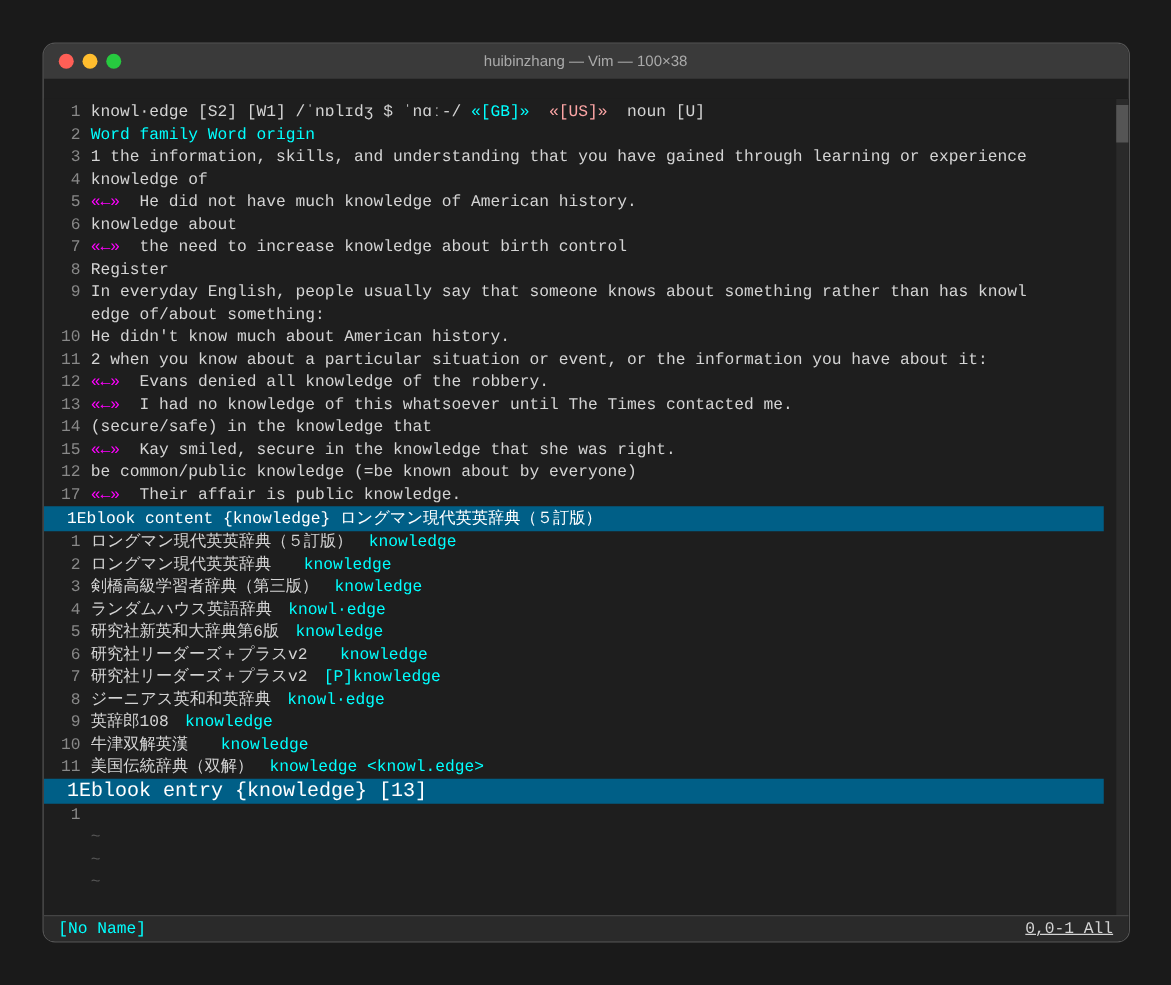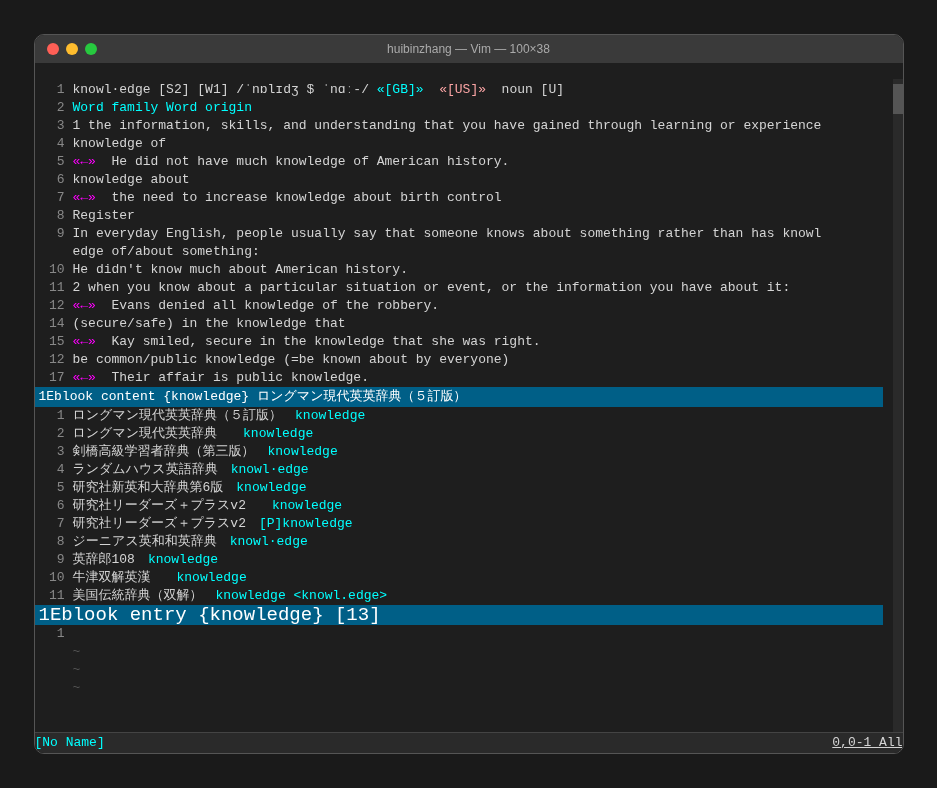--- a/index.html
+++ b/index.html
@@ -110,34 +110,34 @@
     .c-green { color: #fca5a5; }
     .eblock-bar {
       background: #005f87;
       display: flex;
       align-items: center;
       padding: 1px 4px;
       color: #ffffff;
       font-size: 13px;
       line-height: 18px;
     }
-    .eblock-bar span { color: #ffffff; }
+    .eblock-bar span { color: #ffffff; margin-left: 15px; }
 
     .tilde-lines {
       color: #555;
       font-size: 13px;
       line-height: 18px;
       padding-left: 38px;
     }
     .statusbar {
       background: #2a2a2a;
       color: #00ffff;
       font-size: 13px;
       line-height: 20px;
-      padding: 0 0;
+      padding: 0 12px;
       display: flex;
       justify-content: space-between;
       flex-shrink: 0;
       border-top: 1px solid #444;
     }
     .statusbar-right {
       color: #d4d4d4;
       text-decoration: underline;
     }
   </style>
@@ -220,20 +220,24 @@
         <div class="line">
           <span class="line-num">11</span>
           <span class="line-content c-white">2 when you know about a particular situation or event, or the information you have about it:</span>
         </div>
 
         <div class="line">
           <span class="line-num">12</span>
           <span class="line-content"><span class="c-magenta">«←»</span><span class="c-white">  Evans denied all knowledge of the robbery.</span></span>
         </div>
 
+        <div class="line">
+          <span class="line-num">13</span>
+          <span class="line-content"><span class="c-magenta">«←»</span><span class="c-white">  I had no knowledge of this whatsoever until The Times contacted me.</span></span>
+        </div>
 
         <div class="line">
           <span class="line-num">14</span>
           <span class="line-content c-white">(secure/safe) in the knowledge that</span>
         </div>
 
         <div class="line">
           <span class="line-num">15</span>
           <span class="line-content"><span class="c-magenta">«←»</span><span class="c-white">  Kay smiled, secure in the knowledge that she was right.</span></span>
         </div>
@@ -290,21 +294,21 @@
         </div>
         <div class="line">
           <span class="line-num">10</span>
           <span class="line-content c-white">牛津双解英漢　　<span class="c-cyan">knowledge</span></span>
         </div>
         <div class="line">
           <span class="line-num">11</span>
           <span class="line-content c-white">美国伝統辞典（双解）　<span class="c-cyan">knowledge &lt;knowl.edge&gt;</span></span>
         </div>
 
-        <div class="eblock-bar" style="background:#005f87; color:#ffffff; font-size:19px; line-height:18px; padding:1px 4px; margin-right:10px;">
+        <div class="eblock-bar" style="background:#005f87; color:#ffffff; font-size:16px; line-height:18px; padding:1px 4px; margin-right:10px;">
           <span>1Eblook entry {knowledge} [13]</span>
         </div>
 
         <div class="line">
           <span class="line-num">1</span>
           <span class="line-content c-white"></span>
         </div>
 
         <div class="tilde-lines">~</div>
         <div class="tilde-lines">~</div>

